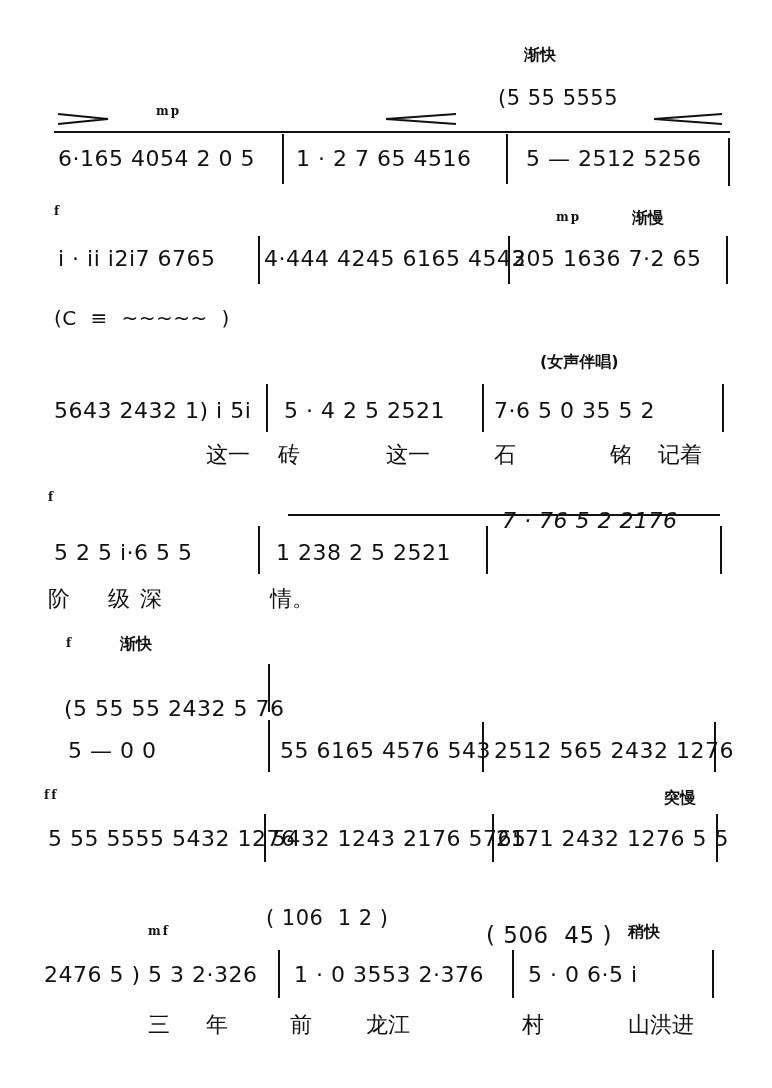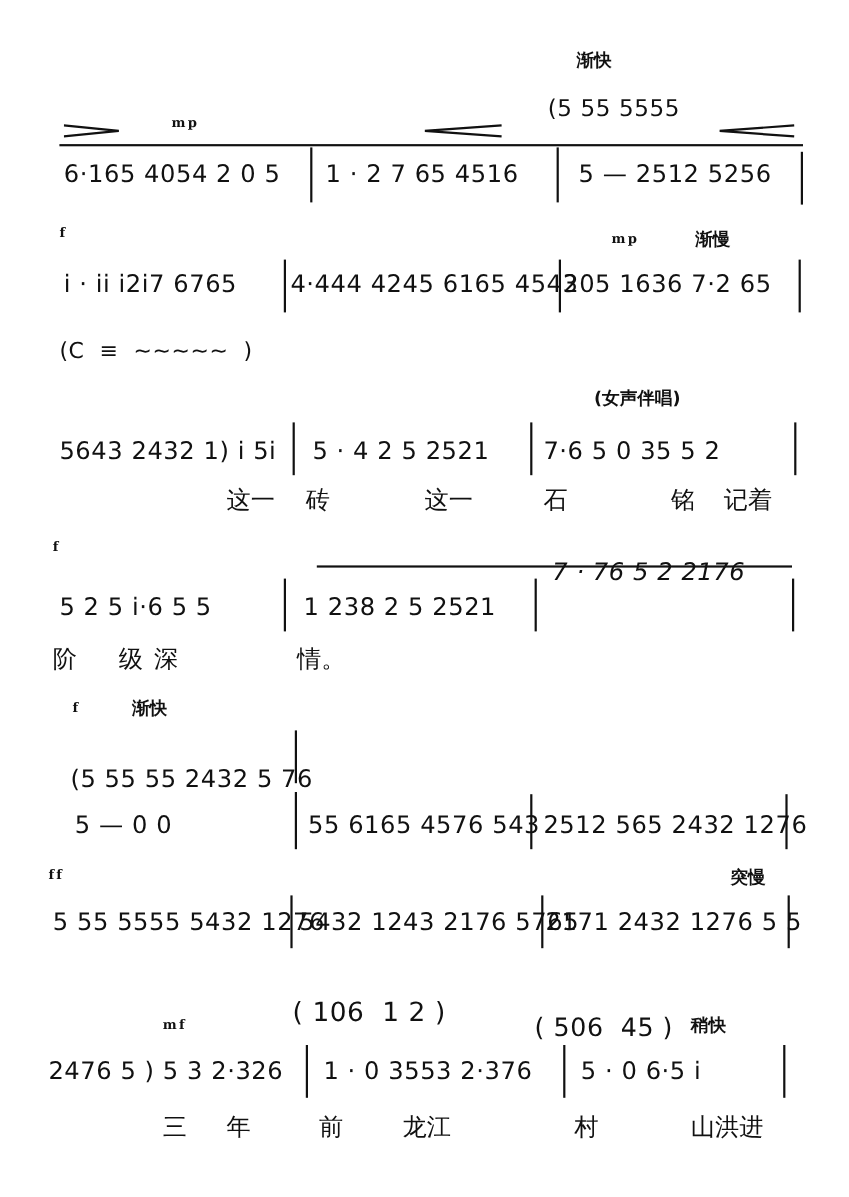--- a/index.html
+++ b/index.html
@@ -89,21 +89,21 @@
 
 <div class="abs dyn" style="left:44px; top:788px;">ff</div>
 <div class="abs tempo" style="left:664px; top:788px;">突慢</div>
 <div class="abs num" style="left:48px; top:826px;">5 55 5555 5432 1276</div>
 <div class="bar" style="left:264px; top:814px; height:48px;"></div>
 <div class="abs num" style="left:272px; top:826px;">5432 1243 2176 5765</div>
 <div class="bar" style="left:492px; top:814px; height:48px;"></div>
 <div class="abs num" style="left:496px; top:826px;">2171 2432 1276 5 5</div>
 <div class="bar" style="left:716px; top:814px; height:48px;"></div>
 
-<div class="abs num" style="left:266px; top:906px; font-size:24px;">( 106  1 2 )</div>
+<div class="abs num" style="left:266px; top:906px; font-size:21px;">( 106  1 2 )</div>
 <div class="abs num" style="left:486px; top:906px; font-size:23px;margin-top:16px;">( 506  45 )</div>
 <div class="abs dyn" style="left:148px; top:924px;">mf</div>
 <div class="abs tempo" style="left:628px; top:922px;">稍快</div>
 <div class="abs num" style="left:44px; top:962px;">2476 5 ) 5 3 2·326</div>
 <div class="bar" style="left:278px; top:950px; height:48px;"></div>
 <div class="abs num" style="left:294px; top:962px;">1 · 0 3553 2·376</div>
 <div class="bar" style="left:512px; top:950px; height:48px;"></div>
 <div class="abs num" style="left:528px; top:962px;">5 · 0 6·5 i</div>
 <div class="bar" style="left:712px; top:950px; height:48px;"></div>
 <div class="abs lyric" style="left:148px; top:1010px;">三</div>

